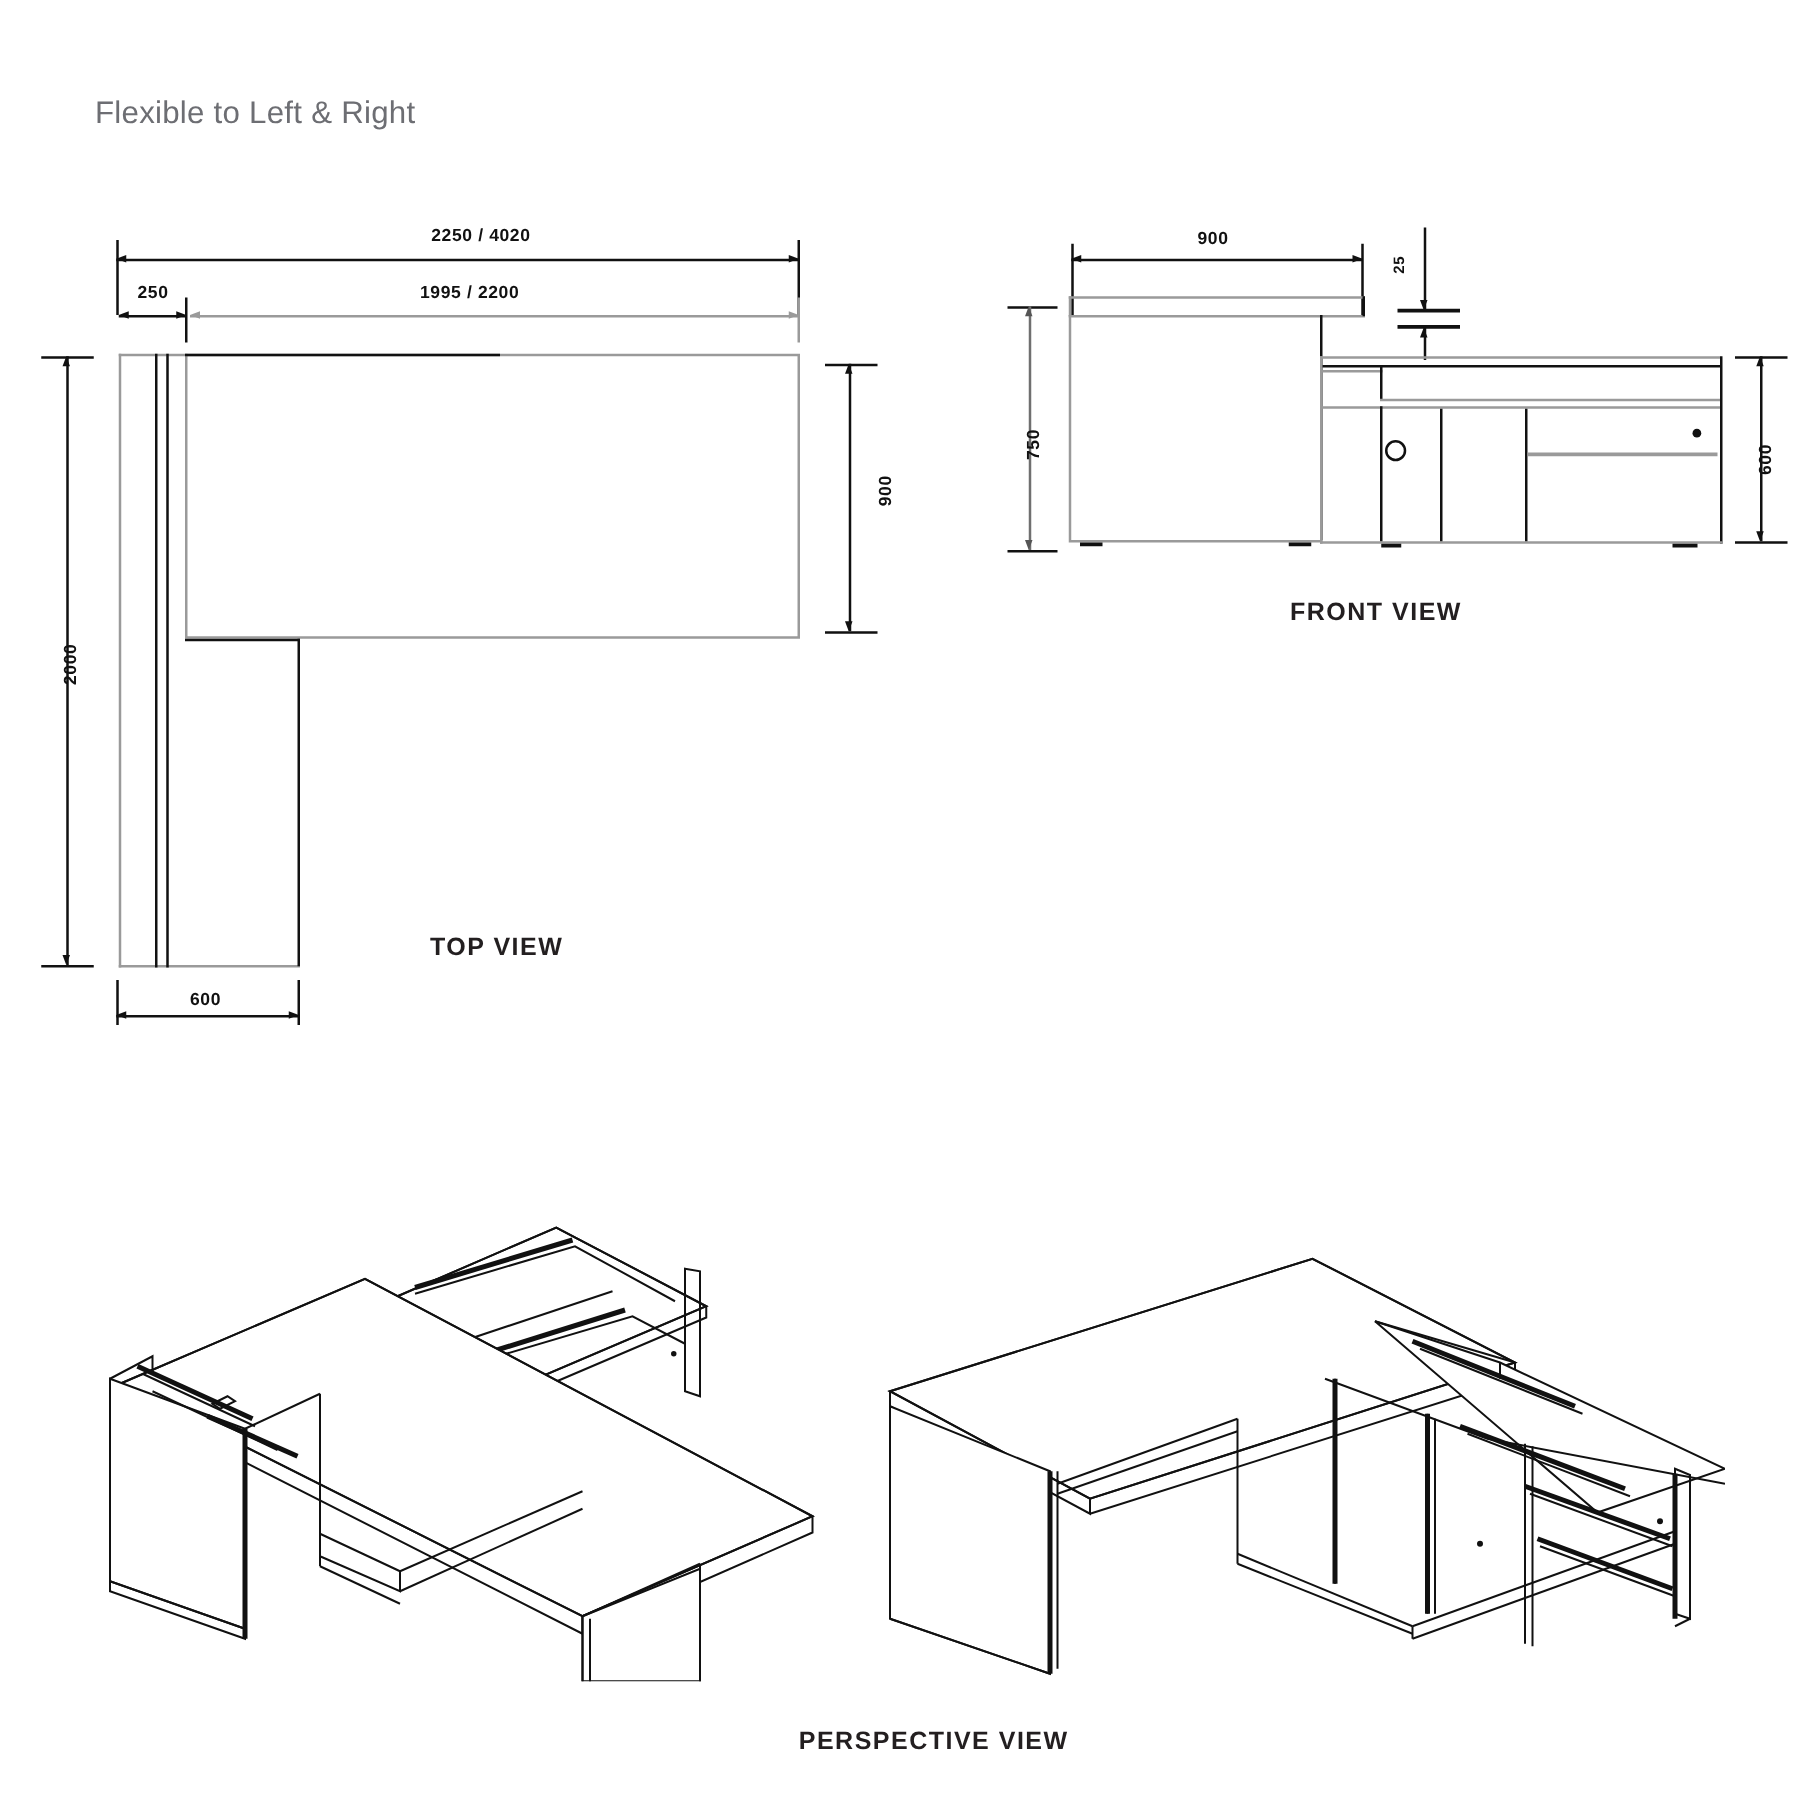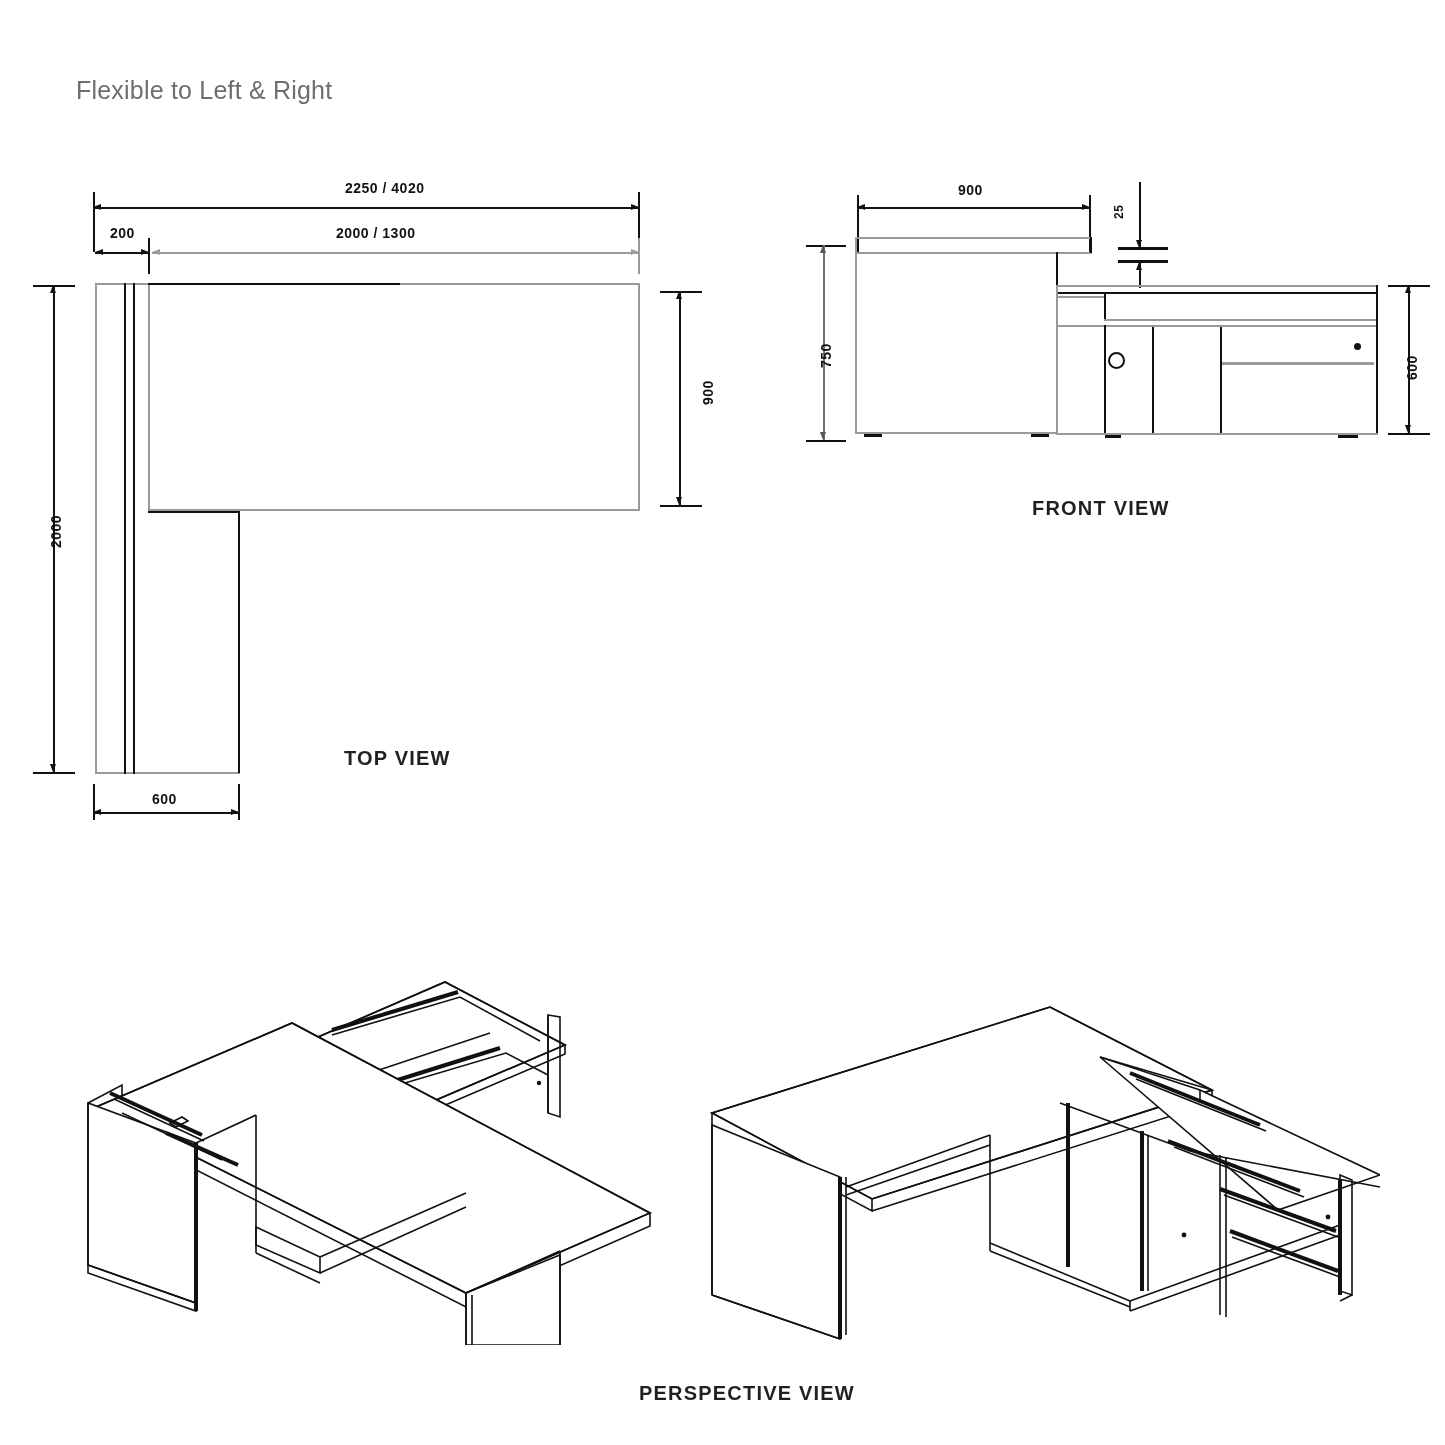--- a/index.html
+++ b/index.html
@@ -61,27 +61,27 @@
 
   <div>
 
     <div class="dimtxt" style="left:345px;top:180px;">2250 / 4020</div>
     <div class="ln h2" style="left:93px;top:207px;width:546px;"></div>
     <div class="arrowL" style="left:93px;top:204px;"></div>
     <div class="arrowR" style="left:631px;top:204px;"></div>
     <div class="ln v2" style="left:93px;top:192px;height:60px;"></div>
     <div class="ln v2" style="left:638px;top:192px;height:60px;"></div>
 
-    <div class="dimtxt" style="left:110px;top:225px;">200</div>
+    <div class="dimtxt" style="left:110px;top:225px;">250</div>
     <div class="ln h2" style="left:95px;top:252px;width:53px;"></div>
     <div class="arrowL" style="left:95px;top:249px;"></div>
     <div class="arrowR" style="left:141px;top:249px;"></div>
     <div class="ln v2" style="left:148px;top:238px;height:36px;"></div>
 
-    <div class="dimtxt" style="left:336px;top:225px;">2000 / 1300</div>
+    <div class="dimtxt" style="left:336px;top:225px;">1995 / 2200</div>
     <div class="ln h2 gray" style="left:152px;top:252px;width:487px;"></div>
     <div class="arrowL" style="left:152px;top:249px;border-right-color:#9a9a9a;"></div>
     <div class="arrowR" style="left:631px;top:249px;border-left-color:#9a9a9a;"></div>
     <div class="ln v2 gray" style="left:638px;top:238px;height:36px;"></div>
 
     <div class="ln h2 gray" style="left:95px;top:283px;width:55px;"></div>
     <div class="ln h2 gray" style="left:95px;top:772px;width:145px;"></div>
     <div class="ln v2 gray" style="left:95px;top:283px;height:491px;"></div>
 
     <div class="ln v2" style="left:124px;top:283px;height:491px;"></div>
@@ -177,21 +177,21 @@
     <div class="ln h3" style="left:1105px;top:435px;width:16px;"></div>
     <div class="ln h3" style="left:1338px;top:435px;width:20px;"></div>
 
     <div class="ln h2" style="left:1388px;top:285px;width:42px;"></div>
     <div class="ln h2" style="left:1388px;top:433px;width:42px;"></div>
     <div class="ln v2" style="left:1408px;top:285px;height:148px;"></div>
     <div class="arrowU" style="left:1405px;top:285px;"></div>
     <div class="arrowD" style="left:1405px;top:425px;"></div>
     <div class="dimtxt rot" style="left:1404px;top:380px;">600</div>
 
-    <div class="viewlabel" style="left:1032px;top:479px;margin-top:18px;">FRONT VIEW</div>
+    <div class="viewlabel" style="left:1032px;top:479px;">FRONT VIEW</div>
   </div>
 
   <div>
 
     <svg class="persp" style="left:70px;top:955px;" width="620" height="390" viewBox="0 0 620 390">
 
       <path class="face" d="M218 95 L375 27 L495 90 L338 157 Z"></path>
       <path d="M218 95 L375 27 L495 90 L338 157 Z"></path>
       <path d="M218 95 L218 103 L338 166 L338 157"></path>
       <path d="M338 166 L495 99 L495 90"></path>

